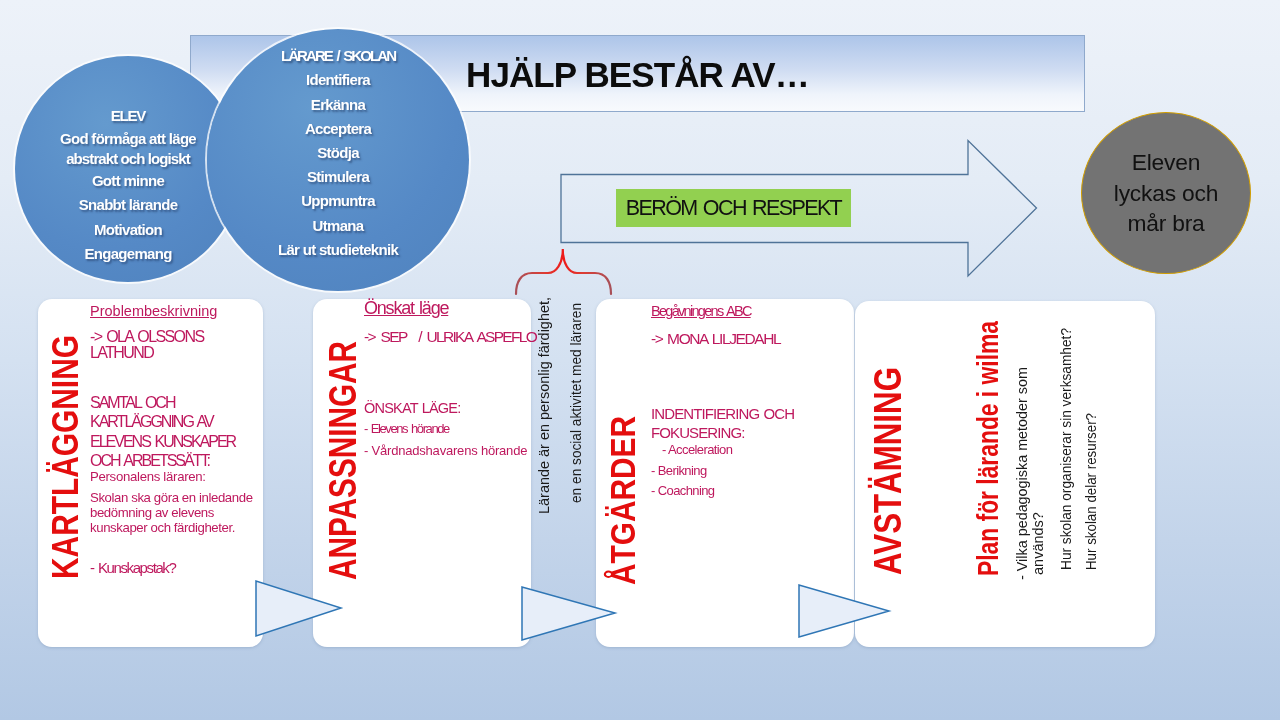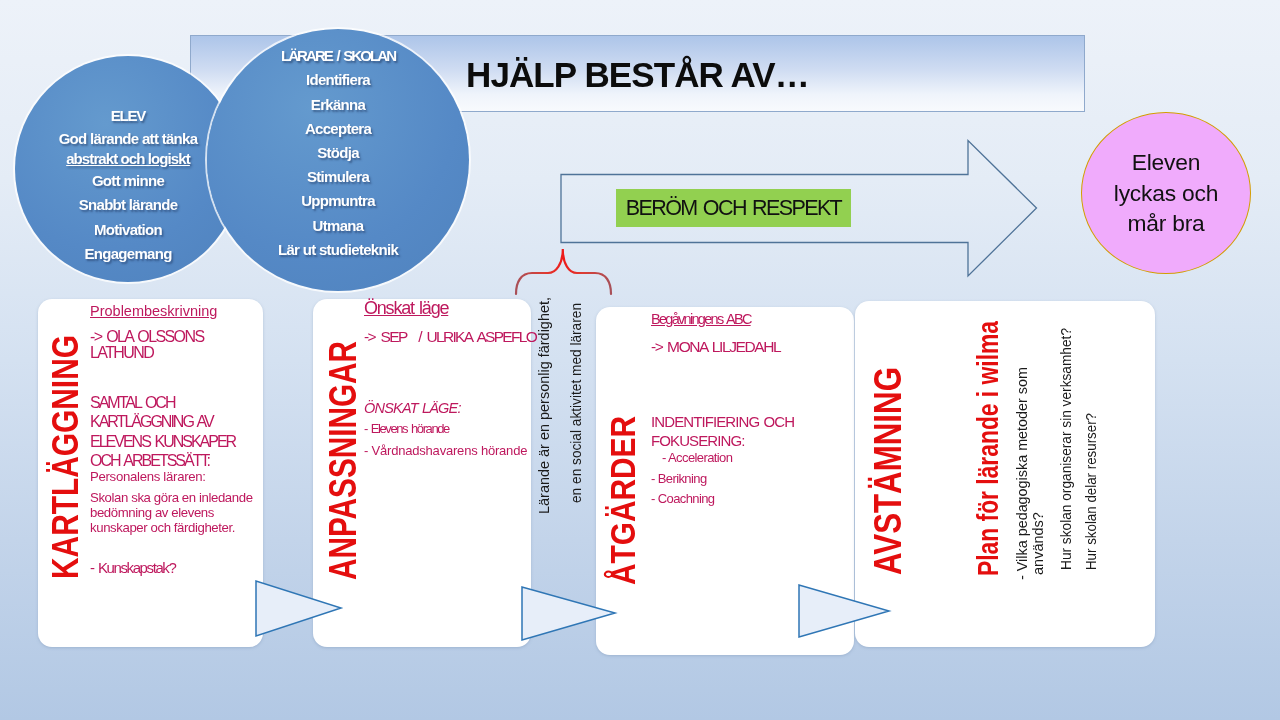--- a/index.html
+++ b/index.html
@@ -15,44 +15,44 @@
  background:radial-gradient(circle at 40% 30%,#649ace 0%,#5589c6 60%,#4f82bd 100%);
  box-shadow:0 0 0 2px rgba(255,255,255,0.75);}
 .c2{left:207px;top:29px;width:262px;height:262px;
  background:radial-gradient(circle at 40% 30%,#649ace 0%,#5589c6 60%,#4f82bd 100%);
  box-shadow:0 0 0 2px rgba(255,255,255,0.75);}
 .c1 .tx{position:absolute;left:0;right:0;top:48px;}
 .c2 .tx{position:absolute;left:0;right:0;top:15.2px;}
 .cl{font-size:15px;line-height:24.2px;letter-spacing:-0.7px;white-space:nowrap;}
 .cl2{font-size:15px;line-height:18.8px;letter-spacing:-0.9px;white-space:nowrap;}
 .ycircle{position:absolute;left:1081px;top:112px;width:170px;height:162px;border-radius:50%;
- background:#f0abfc;border:1.5px solid #d29e00;box-sizing:border-box;
+ background:#737373;border:1.5px solid #d29e00;box-sizing:border-box;
  display:flex;align-items:center;justify-content:center;text-align:center;
  font-size:22.8px;line-height:30.6px;letter-spacing:-0.2px;color:#111;}
 .gbox{position:absolute;left:616px;top:189px;width:235px;height:38px;background:#92d050;
  display:flex;align-items:center;justify-content:center;
  font-size:21.5px;letter-spacing:-1.6px;word-spacing:1.8px;color:#111;white-space:nowrap;}
 .card{position:absolute;background:#fff;border-radius:14px;box-shadow:0 1px 3px rgba(110,135,170,0.35);}
 .k1{left:38px;top:299px;width:225px;height:348px;}
 .k2{left:313px;top:299px;width:218px;height:348px;}
-.k3{left:596px;top:299px;width:258px;height:348px;margin-top:8px;}
+.k3{left:596px;top:299px;width:258px;height:348px;}
 .k4{left:855px;top:301px;width:300px;height:346px;}
 .tb{position:absolute;color:#be185d;white-space:nowrap;}
 .und{text-decoration:underline;}
 svg.ovl{position:absolute;left:0;top:0;z-index:5;}
 </style>
 </head>
 <body>
 <div class="banner"></div>
 <div class="title">HJÄLP BESTÅR AV…</div>
 <div class="circle c1">
   <div class="tx">
     <div class="cl" style="letter-spacing:-1.2px;line-height:24.5px;">ELEV</div>
-    <div class="cl" style="line-height:19.6px;">God lärande att tänka</div>
-    <div class="cl2" style="line-height:21.1px;text-decoration:underline;">abstrakt och logiskt</div>
+    <div class="cl" style="line-height:19.6px;">God förmåga att läge</div>
+    <div class="cl2" style="line-height:21.1px;">abstrakt och logiskt</div>
     <div class="cl">Gott minne</div>
     <div class="cl">Snabbt lärande</div>
     <div class="cl">Motivation</div>
     <div class="cl">Engagemang</div>
   </div>
 </div>
 <div class="circle c2">
   <div class="tx">
     <div class="cl" style="letter-spacing:-1.9px;word-spacing:2.2px;">LÄRARE / SKOLAN</div>
     <div class="cl">Identifiera</div>
@@ -74,21 +74,21 @@
   <div class="tb und" style="left:52px;top:3.8px;font-size:14.5px;line-height:16px;">Problembeskrivning</div>
   <div class="tb" style="left:52px;top:29.8px;font-size:16px;line-height:16.3px;letter-spacing:-1.6px;word-spacing:1.9px;">-&gt; OLA OLSSONS<br>LATHUND</div>
   <div class="tb" style="left:52px;top:93.7px;font-size:16px;line-height:19.4px;letter-spacing:-2px;word-spacing:2.2px;">SAMTAL OCH<br>KARTLÄGGNING AV<br>ELEVENS KUNSKAPER<br>OCH ARBETSSÄTT:</div>
   <div class="tb" style="left:52px;top:170.2px;font-size:13.2px;line-height:15px;letter-spacing:-0.3px;">Personalens läraren:</div>
   <div class="tb" style="left:52px;top:191.9px;font-size:13.2px;line-height:14.9px;letter-spacing:-0.4px;">Skolan ska göra en inledande<br>bedömning av elevens<br>kunskaper och färdigheter.</div>
   <div class="tb" style="left:52px;top:261.2px;font-size:15px;line-height:16px;letter-spacing:-1.4px;word-spacing:1.6px;">- Kunskapstak?</div>
 </div>
 <div class="card k2">
   <div class="tb und" style="left:51px;top:0.8px;font-size:18px;line-height:16px;letter-spacing:-1.2px;word-spacing:1.4px;">Önskat läge</div>
   <div class="tb" style="left:51px;top:28.9px;font-size:15.5px;line-height:17px;letter-spacing:-1.7px;word-spacing:3.2px;">-&gt; SEP&nbsp; / ULRIKA ASPEFLO</div>
-  <div class="tb" style="left:51px;top:101px;font-size:14.5px;line-height:17px;letter-spacing:-0.8px;word-spacing:1px;font-style:italic;">ÖNSKAT LÄGE:</div>
+  <div class="tb" style="left:51px;top:101px;font-size:14.5px;line-height:17px;letter-spacing:-0.8px;word-spacing:1px;">ÖNSKAT LÄGE:</div>
   <div class="tb" style="left:51px;top:122px;font-size:13px;line-height:15px;letter-spacing:-1.4px;word-spacing:1.6px;">- Elevens hörande</div>
   <div class="tb" style="left:51px;top:144px;font-size:13px;line-height:15px;letter-spacing:-0.2px;">- Vårdnadshavarens hörande</div>
 </div>
 <div class="card k3">
   <div class="tb und" style="left:55px;top:3.5px;font-size:14.5px;line-height:16px;letter-spacing:-1.7px;word-spacing:1.9px;">Begåvningens ABC</div>
   <div class="tb" style="left:55px;top:31.4px;font-size:15.5px;line-height:17px;letter-spacing:-1.4px;word-spacing:1.8px;">-&gt; MONA LILJEDAHL</div>
   <div class="tb" style="left:55px;top:104.5px;font-size:15px;line-height:19.5px;letter-spacing:-0.9px;word-spacing:1px;">INDENTIFIERING OCH<br>FOKUSERING:</div>
   <div class="tb" style="left:66px;top:143.3px;font-size:13px;line-height:15px;letter-spacing:-0.6px;">- Acceleration</div>
   <div class="tb" style="left:55px;top:163.9px;font-size:13px;line-height:15px;letter-spacing:-0.6px;">- Berikning</div>
   <div class="tb" style="left:55px;top:184.4px;font-size:13px;line-height:15px;letter-spacing:-0.6px;">- Coachning</div>

